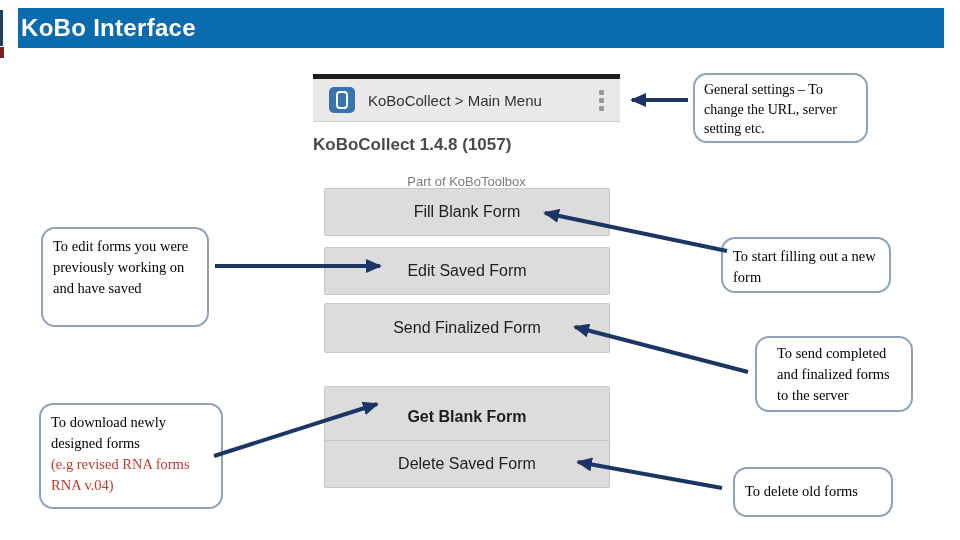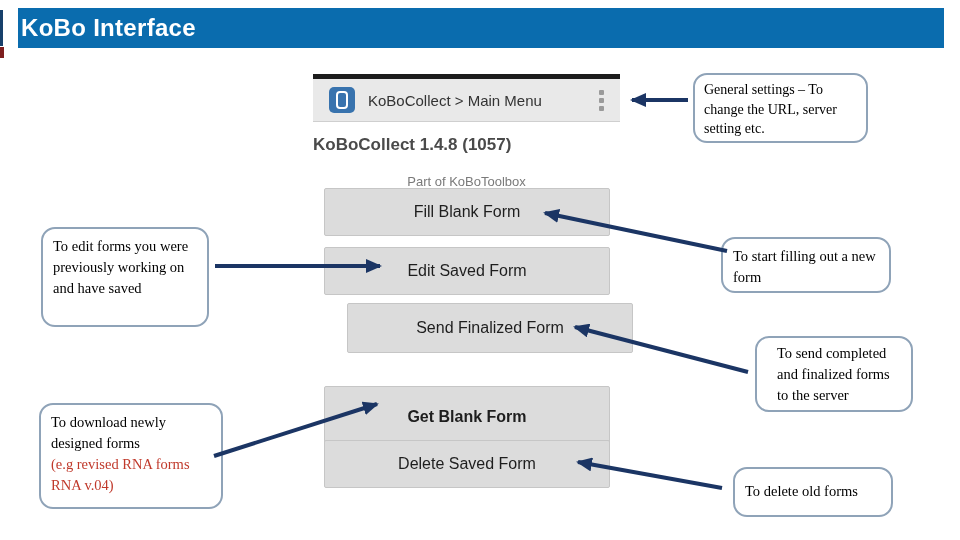--- a/index.html
+++ b/index.html
@@ -45,21 +45,21 @@
   .vtitle{text-align:left;margin-top:13px;font-weight:bold;font-size:17px;color:#4a4a4a;}
   .vsub{text-align:center;margin-top:19px;font-size:13px;color:#7a7a7a;}
 
   .pbtn{
     position:absolute;left:324px;width:286px;background:var(--button-bg);
     border:1px solid #c6c6c6;border-radius:2px;display:flex;align-items:center;
     justify-content:center;font-size:16px;color:#1e1e1e;
   }
   .pbtn.b1{top:188px;height:48px;}
   .pbtn.b2{top:247px;height:48px;}
-  .pbtn.b3{top:303px;height:50px;margin-left:23px;}
+  .pbtn.b3{top:303px;height:50px;}
   .pbtn.b4{top:386px;height:62px;font-weight:bold;}
   .pbtn.b5{top:440px;height:48px;}
 
   
   .callout{
     position:absolute;border:2px solid var(--callout-border);border-radius:14px;
     background:#fff;font-family:"Liberation Serif",serif;font-size:14.5px;
     line-height:1.45;color:#000;padding:7px 10px;
   }
   .callout .red{display:block;color:var(--red-text);}

